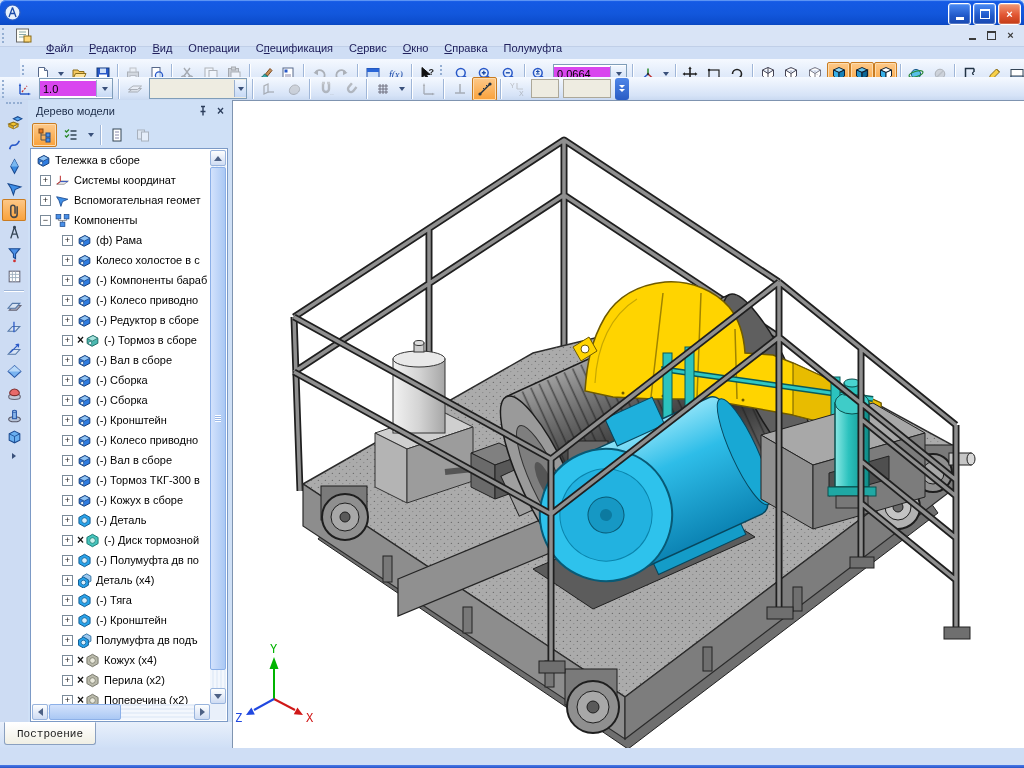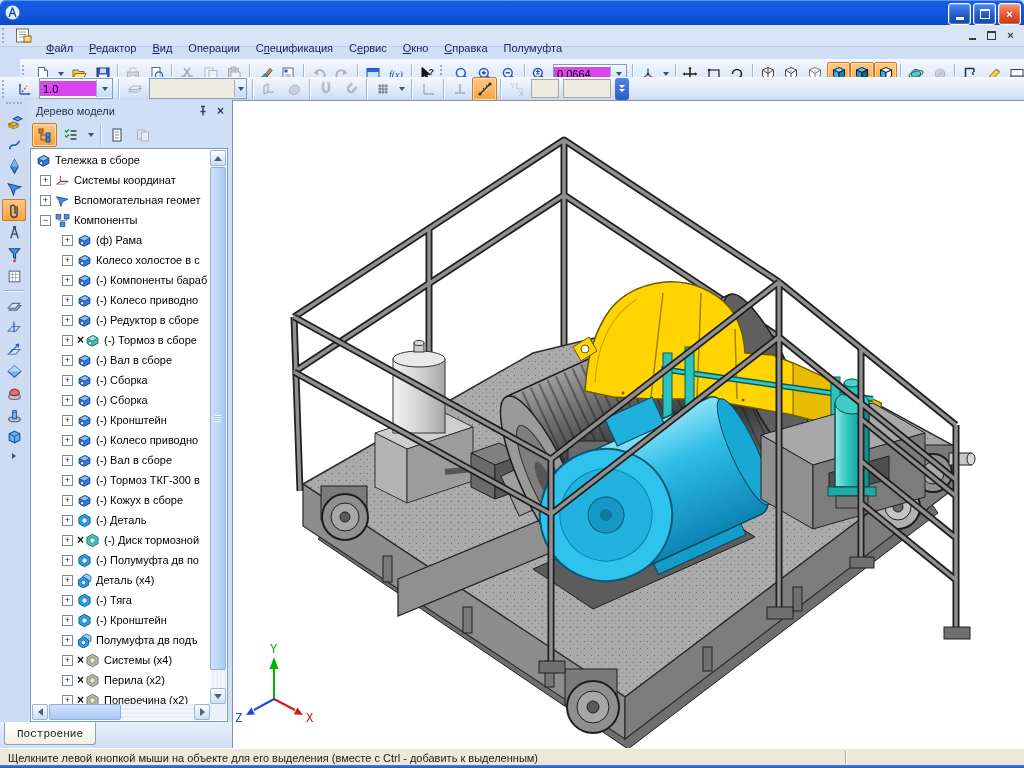--- a/index.html
+++ b/index.html
@@ -940,21 +940,21 @@
             </div>
             <div class="trow" style="padding-left: 30px;">
               <span class="exp">+</span>
               <span class="xmark">×</span>
               <span class="ticon">
                 <svg width="15" height="15" viewBox="0 0 14 14">
                   <polygon points="7,1.2 12.2,4.1 12.2,9.9 7,12.8 1.8,9.9 1.8,4.1" fill="#b9b9aa" stroke="#77776a" stroke-width=".9"></polygon>
                   <circle cx="7" cy="7" r="2.6" fill="#e9e9dc" stroke="#77776a" stroke-width=".7"></circle>
                 </svg>
               </span>
-              <span class="lbl">Системы (x4)</span>
+              <span class="lbl">Кожух (x4)</span>
             </div>
             <div class="trow" style="padding-left: 30px;">
               <span class="exp">+</span>
               <span class="xmark">×</span>
               <span class="ticon">
                 <svg width="15" height="15" viewBox="0 0 14 14">
                   <polygon points="7,1.2 12.2,4.1 12.2,9.9 7,12.8 1.8,9.9 1.8,4.1" fill="#b9b9aa" stroke="#77776a" stroke-width=".9"></polygon>
                   <circle cx="7" cy="7" r="2.6" fill="#e9e9dc" stroke="#77776a" stroke-width=".7"></circle>
                 </svg>
               </span>
@@ -1174,18 +1174,14 @@
           <polygon points="70,614 60.8,613.2 64.4,606.6" fill="#d01818"></polygon>
           <text x="73" y="621" fill="#d01818">X</text>
           <line x1="41" y1="598" x2="21" y2="609" stroke="#2048e0" stroke-width="2"></line>
           <polygon points="13,614 18.4,606.6 21.8,613.4" fill="#2048e0"></polygon>
           <text x="2" y="621" fill="#2048e0">Z</text>
         </g>
       </svg>
     </div>
   </div>
 
-  <div class="statusbar">
-    <span class="msg">Щелкните левой кнопкой мыши на объекте для его выделения (вместе с Ctrl - добавить к выделенным)</span>
-    <div class="div"></div>
-  </div>
   <div class="bluestrip"></div>
 </div>
 
 </body></html>

